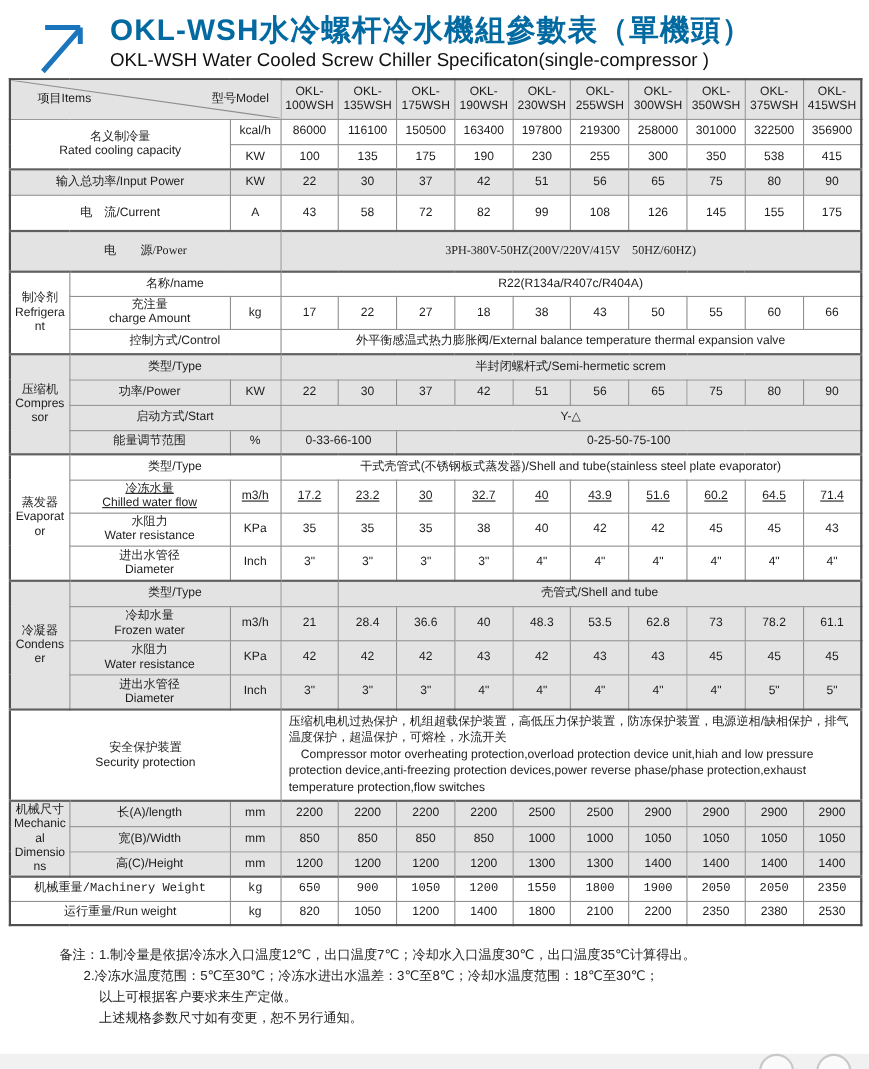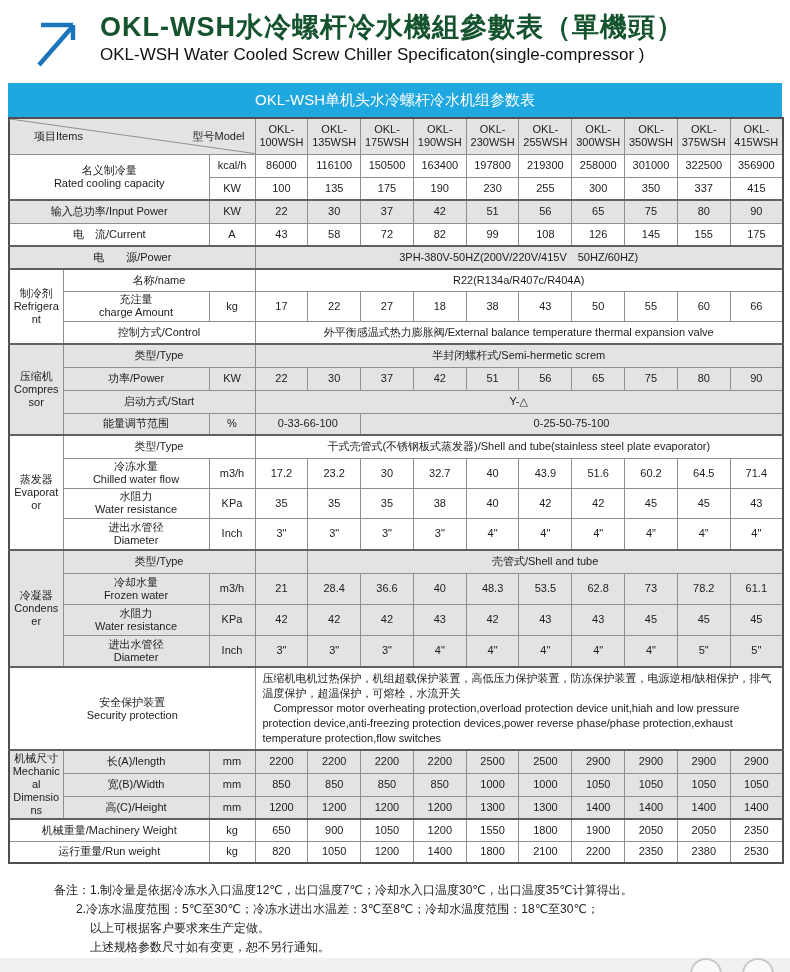--- a/index.html
+++ b/index.html
@@ -3,21 +3,21 @@
 <meta charset="utf-8">
 <style>
   html,body{margin:0;padding:0;background:#fff;}
   body{font-family:"Liberation Sans","DejaVu Sans",sans-serif;color:#1c1c1c;}
   .page{position:relative;width:790px;height:972px;background:#fff;overflow:hidden;}
 
   
   .hdr{display:flex;align-items:flex-start;padding:10px 0 0 26px;}
   .arrow-box{width:62px;height:56px;flex:0 0 auto;margin-top:5px;}
   .titles{margin-left:12px;}
-  .title-zh{font-size:27px;font-weight:600;letter-spacing:1px;color:#14532d;line-height:34px;}
+  .title-zh{font-size:27px;font-weight:600;letter-spacing:1px;color:#0369a1;line-height:34px;}
   .title-en{font-size:17px;color:#101010;margin-top:1px;}
 
   
   .banner{margin:12px 0 0 8px;width:774px;height:34px;line-height:34px;text-align:center;
           color:#fff;font-size:15px;font-weight:500;box-sizing:border-box;}
 
   
   table{border-collapse:collapse;table-layout:fixed;margin-left:8px;width:774px;
         border:2px solid #4f4f4f;}
   td{border:1px solid #8f8f8f;text-align:center;vertical-align:middle;
@@ -55,21 +55,20 @@
           <path d="M47 10 L47 25"></path>
         </g>
       </svg>
     </div>
     <div class="titles">
       <div class="title-zh">OKL-WSH水冷螺杆冷水機組參數表（單機頭）</div>
       <div class="title-en">OKL-WSH Water Cooled Screw Chiller Specificaton(single-compressor )</div>
     </div>
   </div>
 
-  <div class="banner" id="banner" style="background: rgb(31, 167, 224);">OKL-WSH单机头水冷螺杆冷水机组参数表</div>
 
   <table>
     <colgroup>
       <col style="width:54px">
         <col style="width:146px">
         <col style="width:46px">
       <col span="10" style="width:52.8px">
     </colgroup>
     <tbody id="tbody">
         <tr class="shade" style="height: 36px;">
@@ -108,52 +107,52 @@
         <tr class="" style="height: 23px;">
           <td>KW</td>
           <td>100</td>
           <td>135</td>
           <td>175</td>
           <td>190</td>
           <td>230</td>
           <td>255</td>
           <td>300</td>
           <td>350</td>
-          <td>337</td>
+          <td>538</td>
           <td>415</td>
         </tr>
         <tr class="shade sec" style="height: 23px;">
           <td colspan="2">输入总功率/Input Power</td>
           <td>KW</td>
           <td>22</td>
           <td>30</td>
           <td>37</td>
           <td>42</td>
           <td>51</td>
           <td>56</td>
           <td>65</td>
           <td>75</td>
           <td>80</td>
           <td>90</td>
         </tr>
-        <tr class="" style="height: 23px;">
+        <tr class="" style="height: 33px;">
           <td colspan="2">电　流/Current</td>
           <td>A</td>
           <td>43</td>
           <td>58</td>
           <td>72</td>
           <td>82</td>
           <td>99</td>
           <td>108</td>
           <td>126</td>
           <td>145</td>
           <td>155</td>
           <td>175</td>
         </tr>
-        <tr class="shade sec" style="height: 23px;">
+        <tr class="shade sec" style="height: 37px; font-family: Liberation Serif, serif;">
           <td colspan="3">电　　源/Power</td>
           <td colspan="10">3PH-380V-50HZ(200V/220V/415V　50HZ/60HZ)</td>
         </tr>
         <tr class=" sec" style="height: 22px;">
           <td rowspan="3">制冷剂<br>Refrigerant</td>
           <td colspan="2">名称/name</td>
           <td colspan="10">R22(R134a/R407c/R404A)</td>
         </tr>
         <tr class="" style="height: 30px;">
           <td>充注量<br>charge Amount</td>
@@ -200,21 +199,21 @@
           <td>能量调节范围</td>
           <td>%</td>
           <td colspan="2">0-33-66-100</td>
           <td colspan="8">0-25-50-75-100</td>
         </tr>
         <tr class=" sec" style="height: 23px;">
           <td rowspan="4">蒸发器<br>Evaporator</td>
           <td colspan="2">类型/Type</td>
           <td colspan="10">干式壳管式(不锈钢板式蒸发器)/Shell and tube(stainless steel plate evaporator)</td>
         </tr>
-        <tr class="" style="height: 30px;">
+        <tr class="" style="height: 30px; text-decoration: underline;">
           <td>冷冻水量<br>Chilled water flow</td>
           <td>m3/h</td>
           <td>17.2</td>
           <td>23.2</td>
           <td>30</td>
           <td>32.7</td>
           <td>40</td>
           <td>43.9</td>
           <td>51.6</td>
           <td>60.2</td>
@@ -337,21 +336,21 @@
           <td>1200</td>
           <td>1200</td>
           <td>1200</td>
           <td>1300</td>
           <td>1300</td>
           <td>1400</td>
           <td>1400</td>
           <td>1400</td>
           <td>1400</td>
         </tr>
-        <tr class=" sec" style="height: 22px;">
+        <tr class=" sec" style="height: 22px; font-family: Liberation Mono, monospace;">
           <td colspan="2">机械重量/Machinery Weight</td>
           <td>kg</td>
           <td>650</td>
           <td>900</td>
           <td>1050</td>
           <td>1200</td>
           <td>1550</td>
           <td>1800</td>
           <td>1900</td>
           <td>2050</td>

